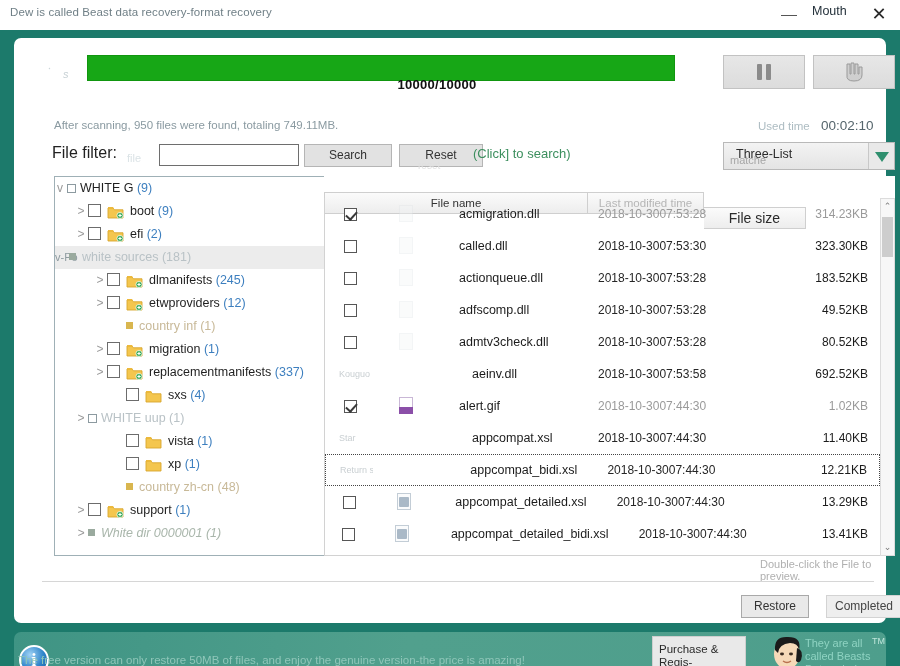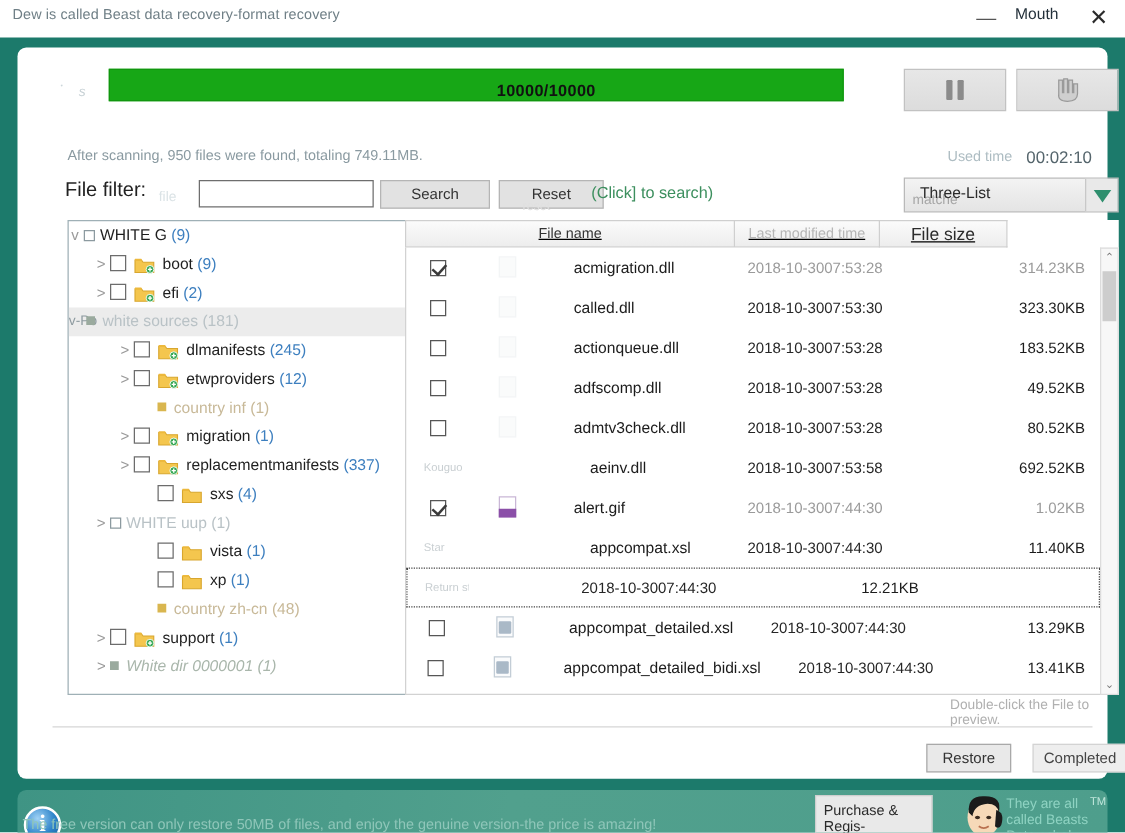--- a/index.html
+++ b/index.html
@@ -67,21 +67,21 @@
   .prog-ghost::after {
     content: "s"; position: absolute; left: 22px; top: 8px; font-size: 11px;
     font-style: italic; color: #c6d0d4;
   }
   .progressbar {
     position: absolute; left: 73px; top: 17px; width: 588px; height: 26px;
     background: #17a716;
     border: 1px solid #11960f;
   }
   .progressbar-label {
-    position: absolute; left: 0; top: 4px; width: 100%; height: 26px;
+    position: absolute; left: 0; top: 16px; width: 100%; height: 26px;
     line-height: 25px; text-align: center;
     font-size: 13px; font-weight: bold; color: #111; letter-spacing: .3px;
     padding-left: 112px;
   }
   .ctrl-btn {
     position: absolute; top: 17px; width: 82px; height: 34px;
     background: linear-gradient(#e7e7e7,#dcdcdc);
     border: 1px solid #c2c2c2;
   }
   .ctrl-pause { left: 709px; }
@@ -213,34 +213,33 @@
   .tree-row.ghost2 .tw-count { color: #b9c2c6; }
   .tree-row.ghost3 .tw-label,
   .tree-row.ghost3 .tw-count { color: #a9b6ab; }
 
   
   .list-panel {
     position: absolute; left: 310px; top: 138px; width: 571px; height: 380px;
     background: #fff;
   }
   .list-head {
-    position: absolute; left: 0; top: 0; width: 482px; height: 22px;
+    position: absolute; left: 0; top: 16px; width: 482px; height: 22px;
     display: flex;
-    text-decoration: underline;
   }
   .lh {
     background: linear-gradient(#fbfbfb,#ededed);
     border: 1px solid #cfcfcf; border-left: none;
     height: 22px; line-height: 20px; text-align: center;
     font-size: 11.5px; color: #333;
   }
   .lh:first-child { border-left: 1px solid #cfcfcf; }
   .lh-name { width: 313px; }
   .lh-time { width: 137px; color: #b6b6b6; }
-  .lh-size { width: 121px; font-size: 14px; color: #2b2b2b; }
+  .lh-size { width: 121px; font-size: 14px; color: #2b2b2b; margin-top: 15px; }
   .list-body {
     position: absolute; left: 0; top: 22px; width: 557px; height: 358px;
     border: 1px solid #d2d2d2; border-top: none;
     overflow: hidden;
   }
   .file-row {
     position: relative; height: 32px; display: flex; align-items: center;
     font-size: 12.5px; color: #1c1c1c; gap: 30px;
   }
   .file-row.selected {
@@ -564,20 +563,21 @@
             <div class="file-row">
               <div class="fr-ghosttext">Star</div>
               <div class="fr-icon faint"></div>
               <div class="fr-name">appcompat.xsl</div>
               <div class="fr-time">2018-10-3007:44:30</div>
               <div class="fr-size">11.40KB</div>
             </div>
             <div class="file-row selected">
               <div class="fr-ghosttext">Return star</div>
               <div class="fr-icon faint"></div>
+              <div class="fr-name">appcompat_bidi.xsl</div>
               <div class="fr-time">2018-10-3007:44:30</div>
               <div class="fr-size">12.21KB</div>
             </div>
             <div class="file-row">
               <div class="fr-chkcol">
                 <span class="fr-chk"></span>
               </div>
               <div class="fr-icon xsl">
                 <span class="pg"></span>
               </div>

